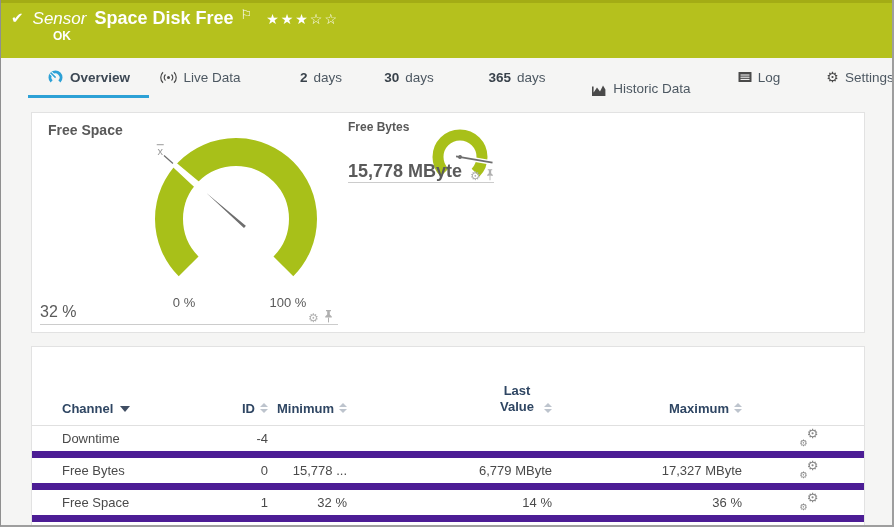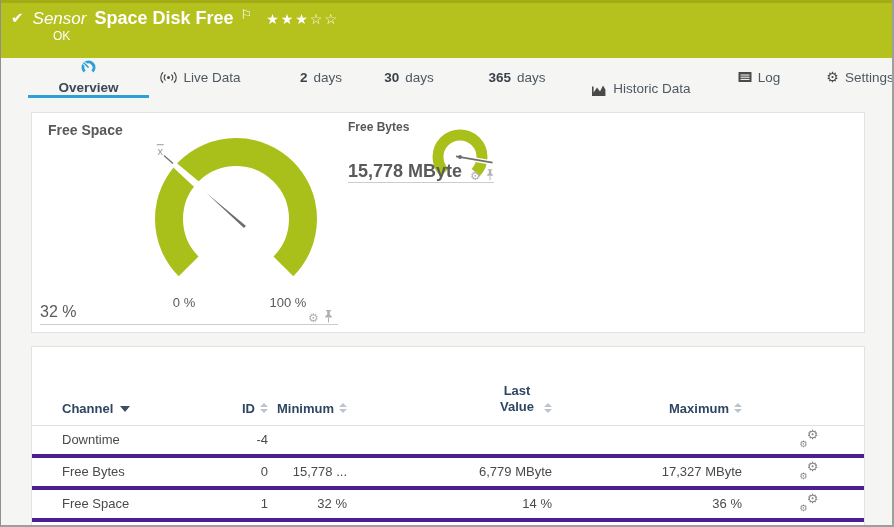--- a/index.html
+++ b/index.html
@@ -20,28 +20,28 @@
 
   
   .topbar{position:absolute;left:0;top:0;width:100%;height:58px;background:var(--header-green);color:#fff;}
   .topstrip{position:absolute;left:0;top:0;width:100%;height:3px;background:var(--header-green-dark);}
   .trow{position:absolute;left:10px;top:8px;display:flex;align-items:baseline;white-space:nowrap;}
   .check{font-size:15px;margin-right:9px;position:relative;top:-1px;}
   .kind{font-style:italic;font-size:17px;margin-right:8px;}
   .sensor-title{font-size:18px;font-weight:bold;}
   .flag{font-size:13px;margin-left:7px;position:relative;top:-5px;}
   .stars{font-size:14px;margin-left:14px;letter-spacing:2px;}
-  .okstatus{position:absolute;left:52px;top:29px;font-size:12px;font-weight:normal;}
+  .okstatus{position:absolute;left:52px;top:29px;font-size:12px;font-weight:bold;}
 
   
   .tabbar{position:absolute;left:0;top:58px;width:100%;height:42px;background:#f5f5f4;}
   .tab{position:absolute;top:0;height:38px;display:flex;align-items:center;justify-content:center;gap:6px;
        font-size:13.5px;color:#4d5862;cursor:default;white-space:nowrap;}
   .tab .num{font-weight:bold;color:#39424b;}
-  .tab.active{font-weight:bold;color:#3d4854;flex-direction:column;}
+  .tab.active{font-weight:bold;color:#3d4854;}
   .tab .underline{position:absolute;left:0;right:0;bottom:-2px;height:3px;background:var(--tab-blue);}
   .ticon{display:inline-flex;align-items:center;}
   .gearglyph{font-family:"DejaVu Sans",sans-serif;font-size:14px;color:#4a4a4a;line-height:1;}
 
   
   .panel{position:absolute;left:30px;width:834px;background:#fff;border:1px solid #e2e2e2;}
   .panel1{top:112px;height:221px;}
   .panel2{top:346px;height:179px;border-bottom:none;}
 
   .gtitle{position:absolute;font-weight:600;color:var(--text-gray);}
@@ -72,21 +72,21 @@
          font-size:13px;font-weight:bold;color:var(--navy);}
   .th{display:flex;align-items:flex-end;}
   .th.right{justify-content:flex-end;}
   .lastvalue-wrap{display:inline-block;width:44px;text-align:center;line-height:1.25;}
   .sort{display:inline-flex;flex-direction:column;gap:2px;margin-left:5px;margin-bottom:3px;}
   .sort i{width:0;height:0;border-left:4px solid transparent;border-right:4px solid transparent;}
   .sort .up{border-bottom:4px solid #bdc4cd;}
   .sort .down{border-top:4px solid #bdc4cd;}
   .desc-arrow{width:0;height:0;border-left:5px solid transparent;border-right:5px solid transparent;
               border-top:6px solid #404e63;margin-left:7px;margin-bottom:4px;}
-  .trowg{height:32px;align-items:center;border-bottom:4px solid #4c1d95;font-size:13px;color:var(--cell-gray);}
+  .trowg{height:32px;align-items:center;border-bottom:7px solid #4c1d95;font-size:13px;color:var(--cell-gray);}
   .td{white-space:nowrap;}
   .td.right{text-align:right;}
   .gearcell{display:flex;justify-content:center;padding-left:40px;}
   .gears{position:relative;width:19px;height:15px;display:inline-block;}
   .gears .g1{position:absolute;right:0;top:-4px;font-family:"DejaVu Sans",sans-serif;font-size:13px;color:#868686;line-height:1;}
   .gears .g2{position:absolute;left:0;bottom:-2px;font-family:"DejaVu Sans",sans-serif;font-size:9px;color:#868686;line-height:1;}
 </style>
 </head>
 <body>
 

